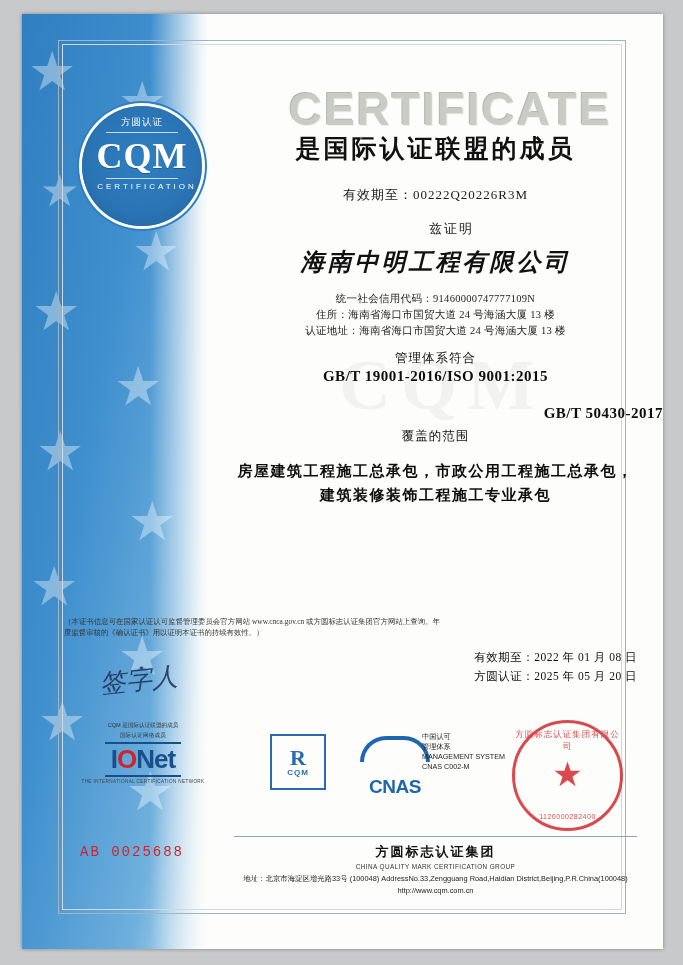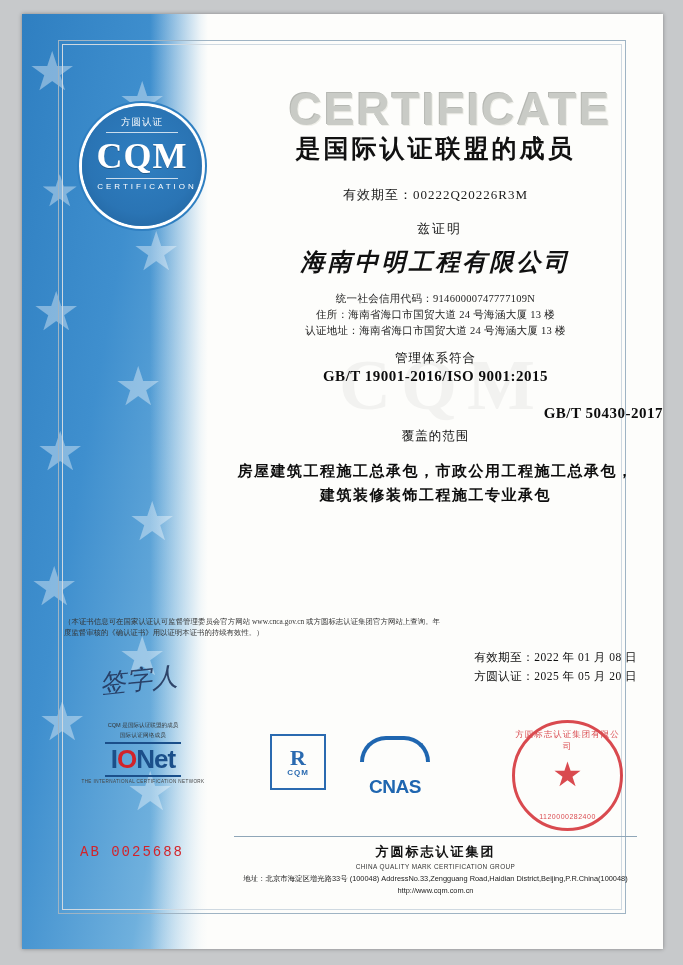--- a/index.html
+++ b/index.html
@@ -78,21 +78,21 @@
   .title-cn{
     position:absolute;left:0;top:118px;width:455px;
     font-family:"Liberation Serif",serif;font-weight:bold;
     font-size:25px;letter-spacing:3px;color:#111;
   }
   .certno{
     position:absolute;left:0;top:172px;width:455px;
     font-family:"Liberation Serif",serif;font-size:13px;letter-spacing:1px;color:#1a1a1a;
   }
   .hereby{
-    position:absolute;left:4px;top:206px;width:455px;
+    position:absolute;left:16px;top:206px;width:455px;
     font-family:"Liberation Serif",serif;font-size:13px;letter-spacing:2px;color:#1a1a1a;
   }
   .company{
     position:absolute;left:0;top:232px;width:455px;
     font-family:"Liberation Serif",serif;font-weight:bold;font-style:italic;
     font-size:24px;letter-spacing:3px;color:#111;
   }
   .meta{
     position:absolute;left:0;width:455px;
     font-family:"Liberation Serif",serif;font-size:10.5px;color:#222;letter-spacing:.3px;
@@ -284,20 +284,26 @@
     <div class="rcqm" style="left:248px;">
       <div class="r">R</div>
       <div class="s">CQM</div>
     </div>
 
     <div class="cnas" style="left:334px;">
       <div class="arc"></div>
       <div class="txt">CNAS</div>
     </div>
 
+    <div class="cnasinfo" style="left:400px;">
+      <div>中国认可</div>
+      <div>管理体系</div>
+      <div>MANAGEMENT SYSTEM</div>
+      <div>CNAS C002-M</div>
+    </div>
 
     <div class="seal" style="left:490px;">
       <div class="ring">方圆标志认证集团有限公司</div>
       <div class="star">★</div>
       <div class="no">1120000282400</div>
     </div>
 
     <div class="serial">AB 0025688</div>
 
     <div class="footer">

